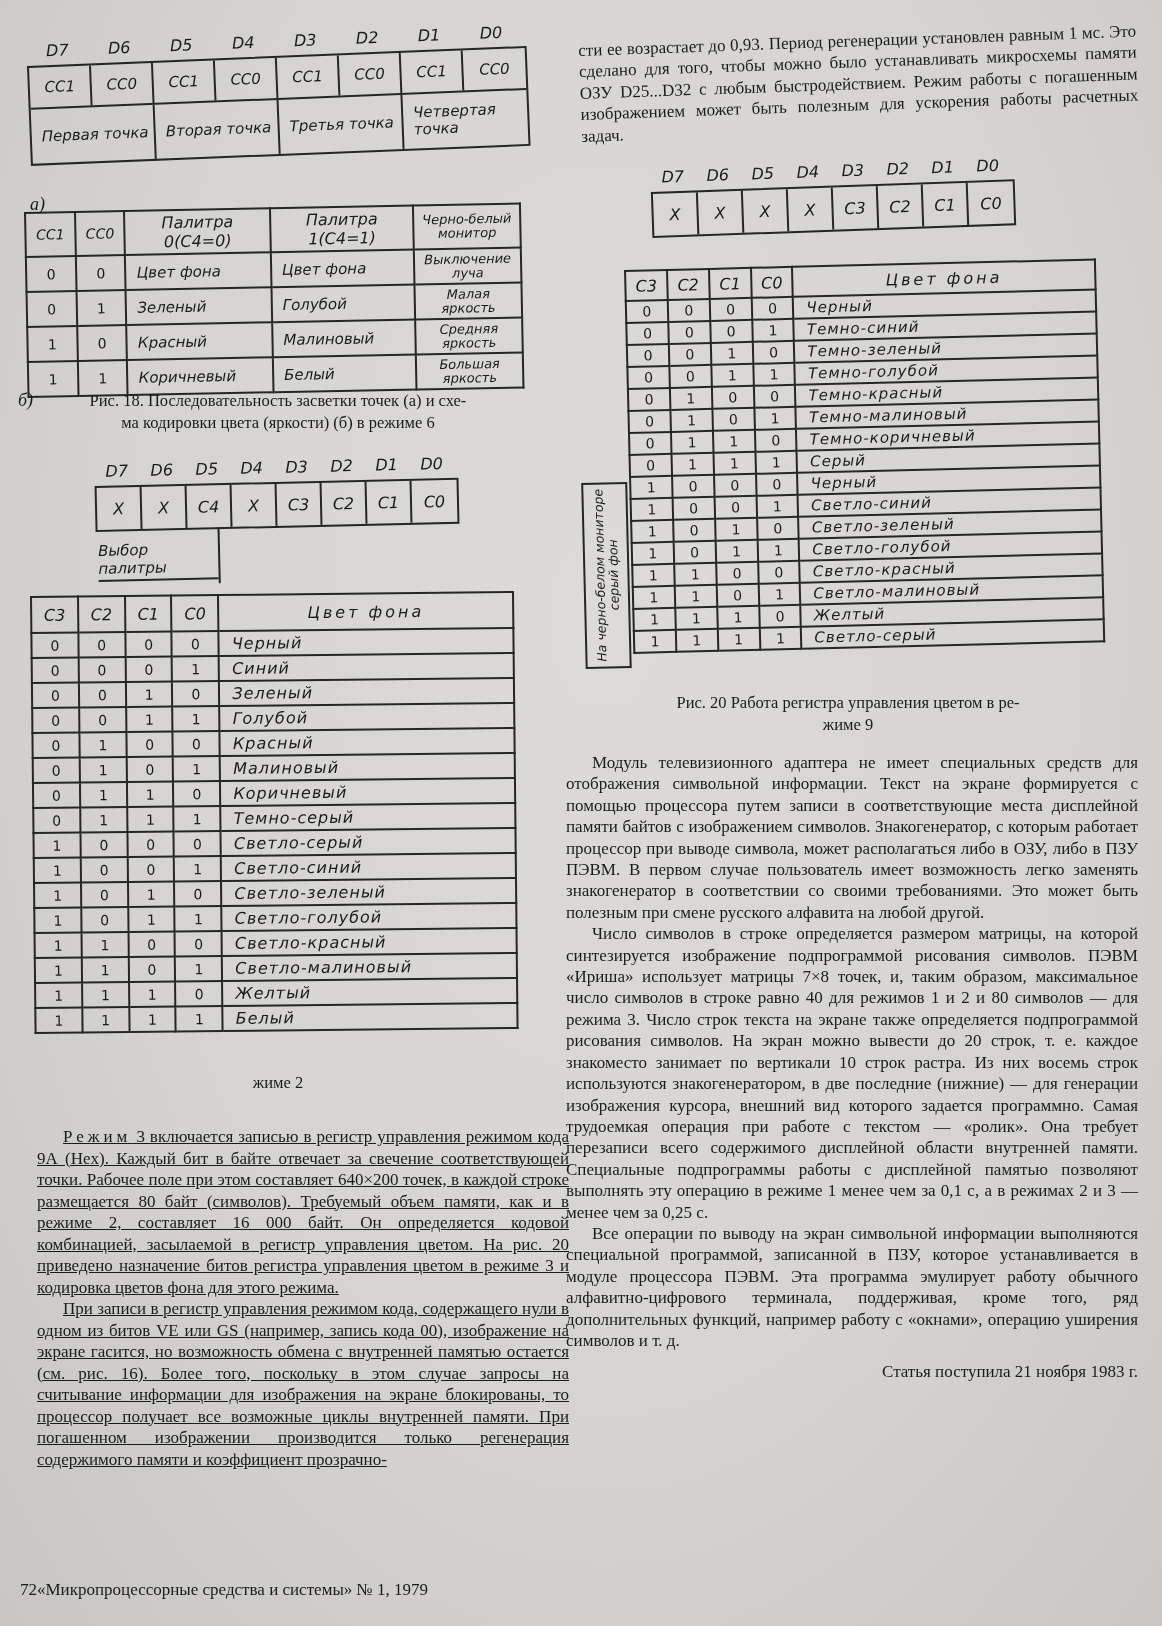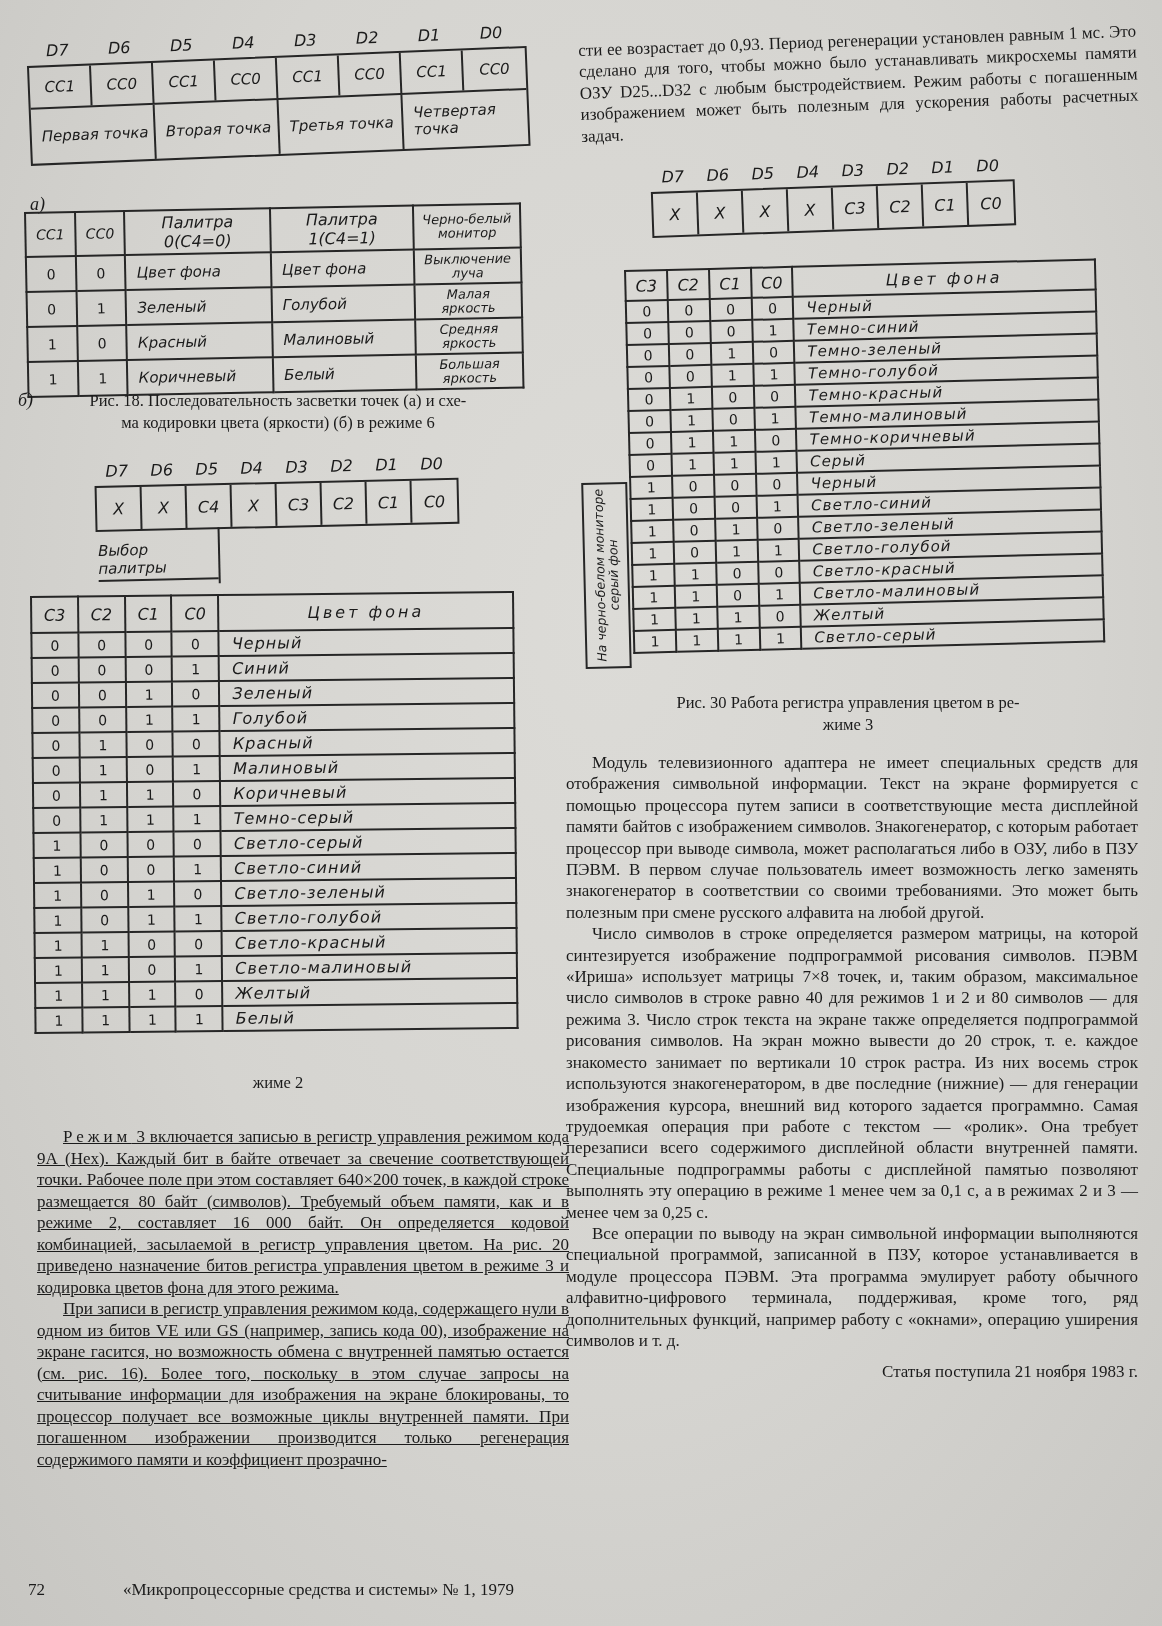--- a/index.html
+++ b/index.html
@@ -68,21 +68,21 @@
     text-align:justify; text-indent:26px; }
   .body-text .noindent { text-indent:0; }
   .rt p { line-height:21.4px; }
   .lead { letter-spacing:4px; }
   .signoff { text-align:right !important; font-style:italic; margin-top:10px !important; text-indent:0 !important; }
 
   .note-wrap { position:relative; }
   .note-line { position:absolute; width:2px; background:#262626; }
   .note-text { font:italic 15px/18px "DejaVu Sans", sans-serif; border-bottom:2px solid #262626; padding-bottom:2px; }
 
-  .footer { position:absolute; left:28px; top:1580px; width:560px; display:flex; gap:78px;
+  .footer { position:absolute; left:20px; top:1580px; width:560px; display:flex; 
     font:17px "Liberation Serif", serif; }
 </style>
 </head>
 <body>
 
 <div class="page">
 
   <div class="abs" style="left:26px; top:42px; transform:rotate(-2.3deg); transform-origin:left top;">
     <div class="reg-labels w62">
         <span>D7</span>
@@ -506,22 +506,22 @@
             <td>Светло-серый</td>
           </tr>
         </tbody>
     </table>
     <div class="side-box">
       <span class="v-label">На черно-белом мониторе серый фон</span>
     </div>
   </div>
 
   <div class="abs caption" style="left:578px; top:692px; width:540px;">
-    <div>Рис. 30  Работа регистра управления цветом в ре-</div>
-    <div>жиме 3</div>
+    <div>Рис. 20  Работа регистра управления цветом в ре-</div>
+    <div>жиме 9</div>
   </div>
 
   <div class="abs body-text rt" style="left:566px; top:752px; width:572px;">
     <p>Модуль телевизионного адаптера не имеет специальных средств для отображения символьной информации. Текст на экране формируется с помощью процессора путем записи в соответствующие места дисплейной памяти байтов с изображением символов. Знакогенератор, с которым работает процессор при выводе символа, может располагаться либо в ОЗУ, либо в ПЗУ ПЭВМ. В первом случае пользователь имеет возможность легко заменять знакогенератор в соответствии со своими требованиями. Это может быть полезным при смене русского алфавита на любой другой.</p>
     <p>Число символов в строке определяется размером матрицы, на которой синтезируется изображение подпрограммой рисования символов. ПЭВМ «Ириша» использует матрицы 7×8 точек, и, таким образом, максимальное число символов в строке равно 40 для режимов 1 и 2 и 80 символов — для режима 3. Число строк текста на экране также определяется подпрограммой рисования символов. На экран можно вывести до 20 строк, т. е. каждое знакоместо занимает по вертикали 10 строк растра. Из них восемь строк используются знакогенератором, в две последние (нижние) — для генерации изображения курсора, внешний вид которого задается программно. Самая трудоемкая операция при работе с текстом — «ролик». Она требует перезаписи всего содержимого дисплейной области внутренней памяти. Специальные подпрограммы работы с дисплейной памятью позволяют выполнять эту операцию в режиме 1 менее чем за 0,1 с, а в режимах 2 и 3 — менее чем за 0,25 с.</p>
     <p>Все операции по выводу на экран символьной информации выполняются специальной программой, записанной в ПЗУ, которое устанавливается в модуле процессора ПЭВМ. Эта программа эмулирует работу обычного алфавитно-цифрового терминала, поддерживая, кроме того, ряд дополнительных функций, например работу с «окнами», операцию уширения символов и т. д.</p>
     <p class="signoff">Статья поступила 21 ноября 1983 г.</p>
   </div>
 
   <div class="footer">

